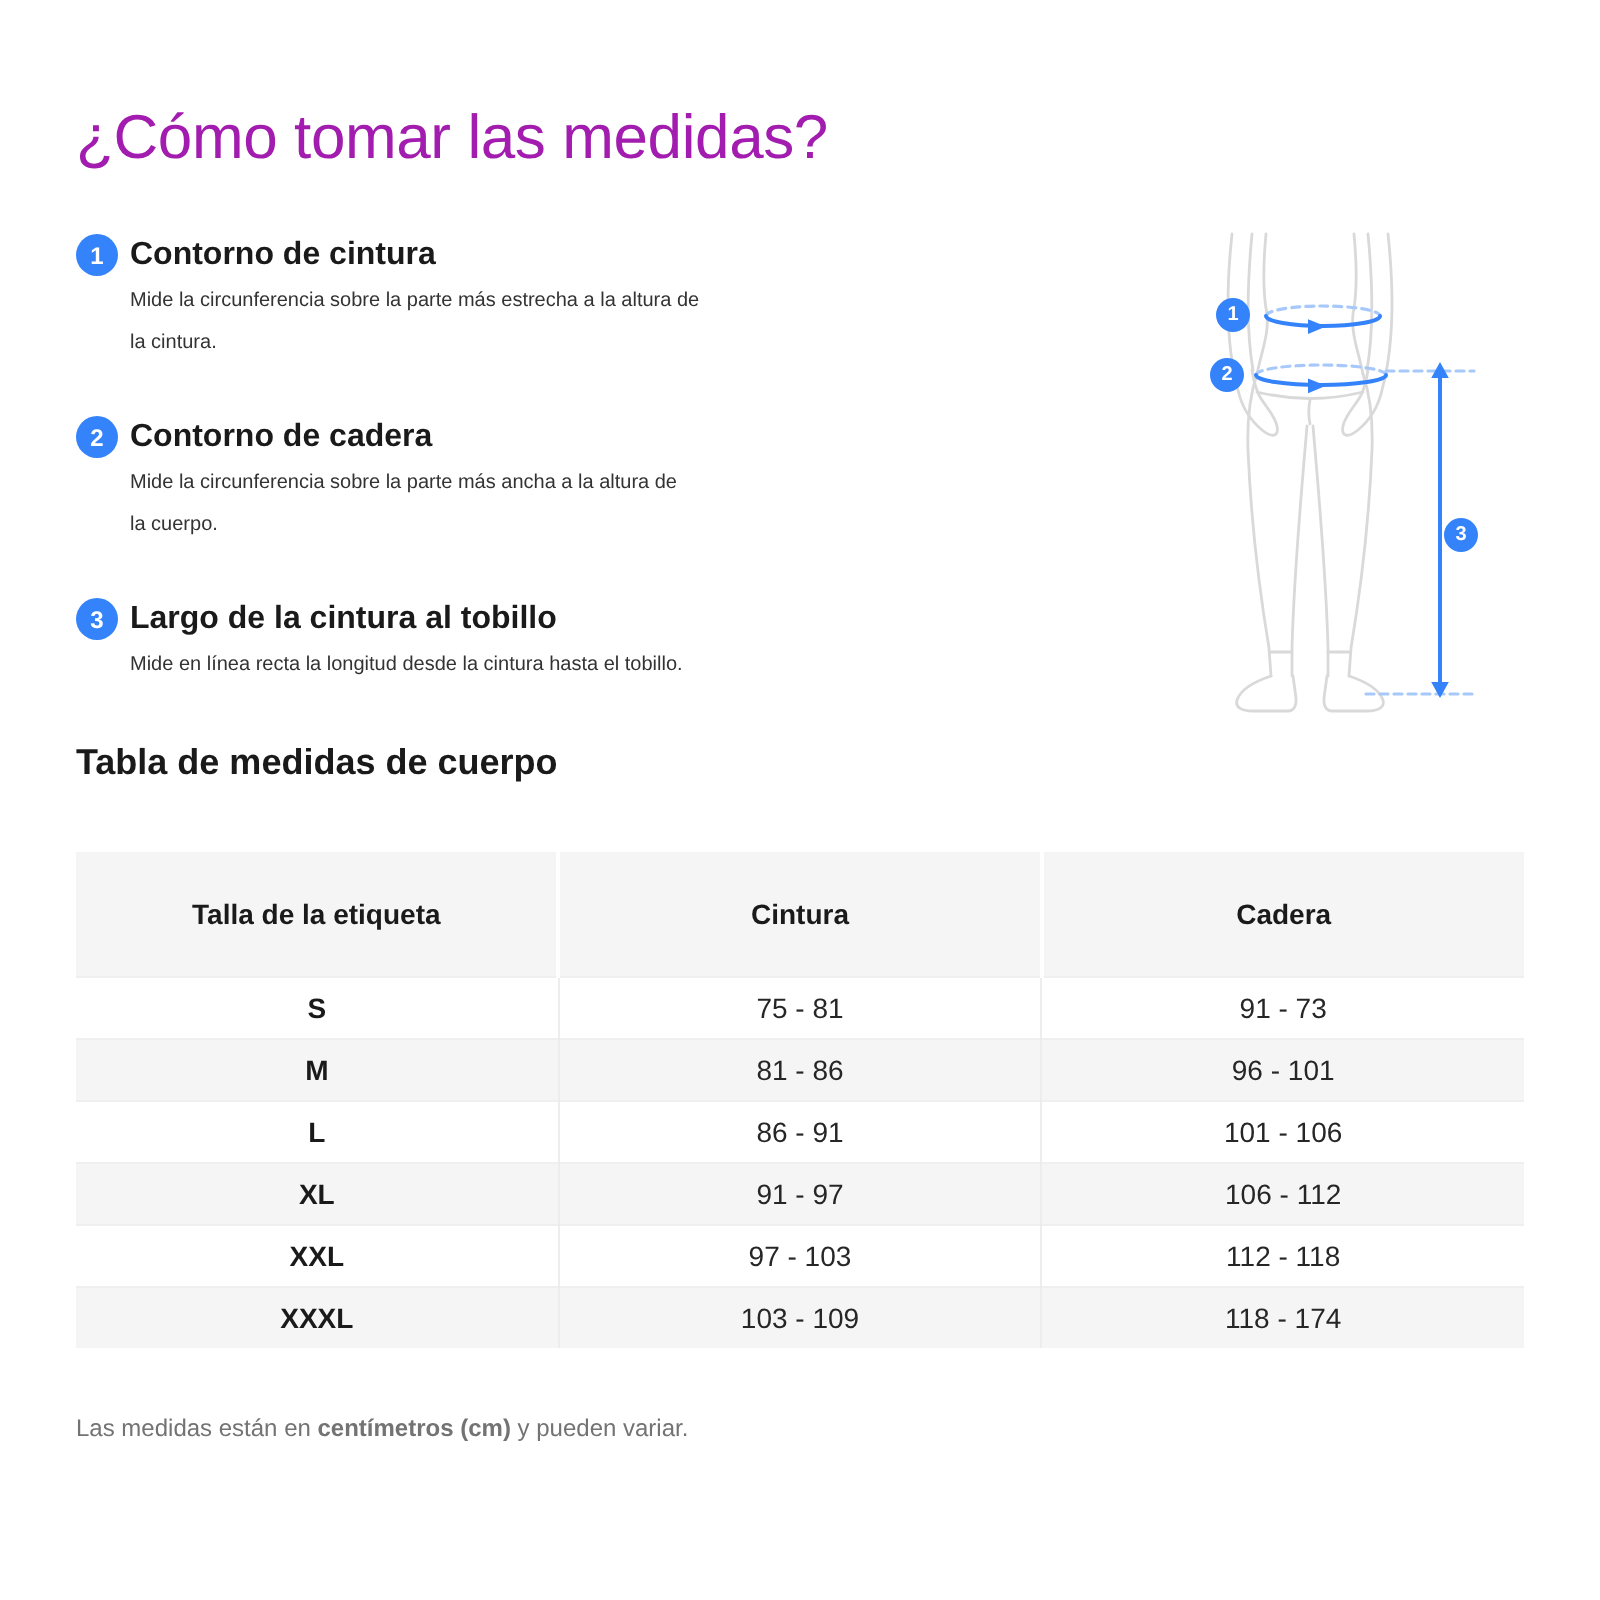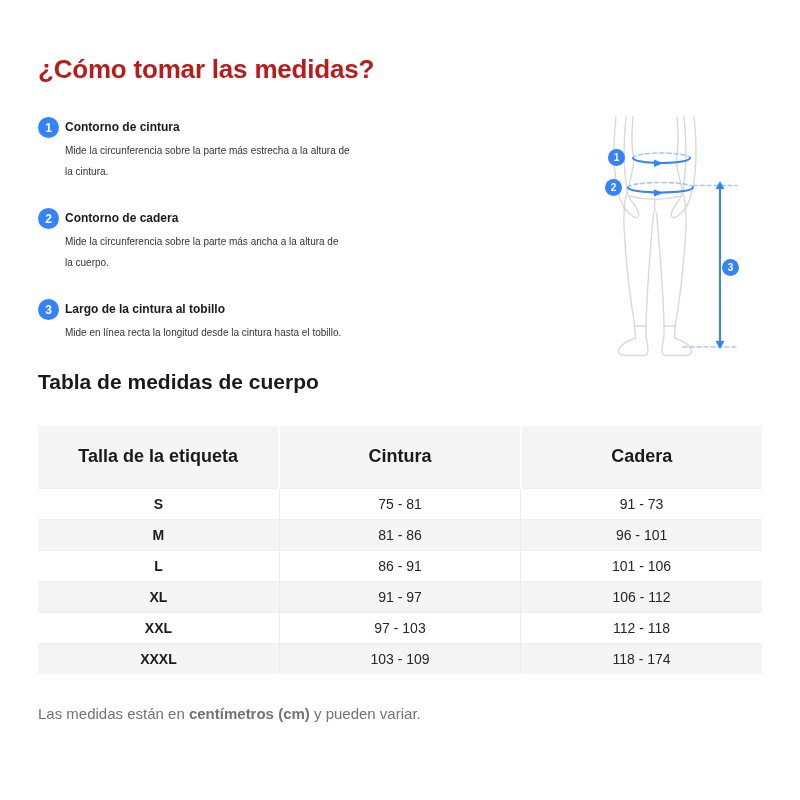--- a/index.html
+++ b/index.html
@@ -9,43 +9,43 @@
     font-family: "Liberation Sans", sans-serif;
     color: #1f1f1f;
     overflow: hidden;
   }
   .page {
     position: relative;
     width: 800px; height: 800px;
     padding: 56px 38px 0 38px;
   }
   .page-title {
-    font-size: 26px;
-    font-weight: bold;
-    color: #b91c1c;
+    font-size: 31px;
+    font-weight: normal;
+    color: #a21caf;
     letter-spacing: -0.2px;
     margin: 0 0 35px 0;
     line-height: 26px;
   }
   
   .instructions { max-width: 540px; }
   .instr-item { display: flex; align-items: flex-start; margin-bottom: 26px; }
   .step-badge {
     flex: 0 0 21px;
     width: 21px; height: 21px;
     border-radius: 50%;
     background: #3483fa;
     color: #fff;
     font-size: 12px; font-weight: bold;
     display: flex; align-items: center; justify-content: center;
     margin-right: 6px;
   }
   .instr-text { padding-top: 0; }
   .instr-title {
-    font-size: 12px; font-weight: bold; line-height: 21px;
+    font-size: 16px; font-weight: bold; line-height: 21px;
     color: #1a1a1a; margin-bottom: 2px;
   }
   .instr-line { font-size: 10px; line-height: 21px; color: #333333; max-width: 505px; }
   
   .figure {
     position: absolute;
     left: 593px; top: 95px;
     width: 192px; height: 278px;
   }
   .fig-badge {
@@ -55,52 +55,52 @@
     background: #3483fa;
     color: #fff;
     font-size: 10px; font-weight: bold;
     display: flex; align-items: center; justify-content: center;
   }
   .fig-badge.b1 { left: 15px; top: 54px; }
   .fig-badge.b2 { left: 12px; top: 84px; }
   .fig-badge.b3 { left: 129px; top: 164px; }
   
   .table-title {
-    font-size: 21px; font-weight: bold; color: #1a1a1a;
+    font-size: 18px; font-weight: bold; color: #1a1a1a;
     margin: 12px 0 0 0; line-height: 25px;
   }
   table.size-table {
     width: 724px;
     margin-top: 32px;
     border-collapse: collapse;
     table-layout: fixed;
   }
   .size-table th {
     height: 62px;
     background: #f5f5f5;
-    font-size: 18px; font-weight: bold; color: #1a1a1a;
+    font-size: 14px; font-weight: bold; color: #1a1a1a;
     text-align: center;
     padding: 0;
   }
   .size-table th:not(:last-child) { border-right: 2px solid #ffffff; }
   .size-table td {
     height: 31px;
     font-size: 14px;
     color: #262626;
     text-align: center;
     padding: 0;
   }
   .size-table tbody tr { border-top: 1px solid #efefef; }
   .size-table tbody tr:nth-child(even) { background: #f5f5f5; }
   .size-table td:not(:last-child) { border-right: 1px solid #ededed; }
   .size-table td.talla { font-weight: bold; color: #1a1a1a; }
   
   .footnote {
     margin: 30px 0 0 0;
-    font-size: 15px;
+    font-size: 12px;
     line-height: 20px;
     color: #737373;
   }
   .footnote b { color: #737373; }
 </style>
 </head>
 <body>
 
 <div class="page">
 

